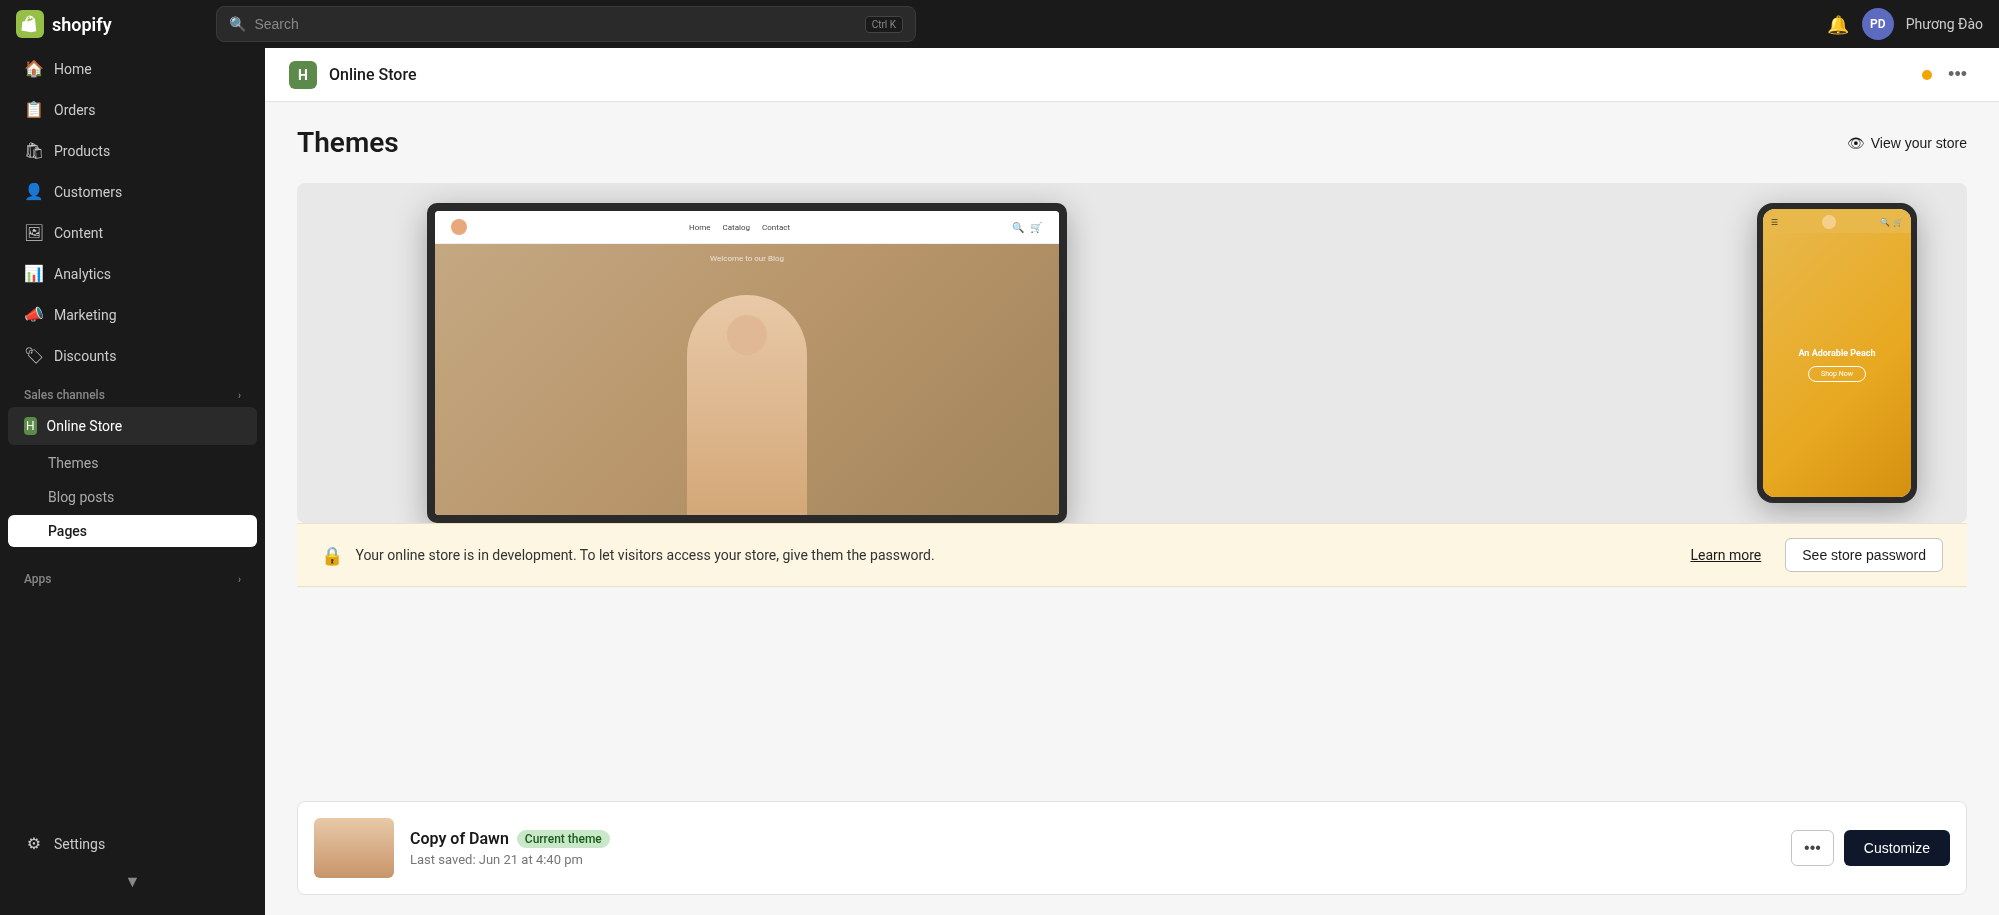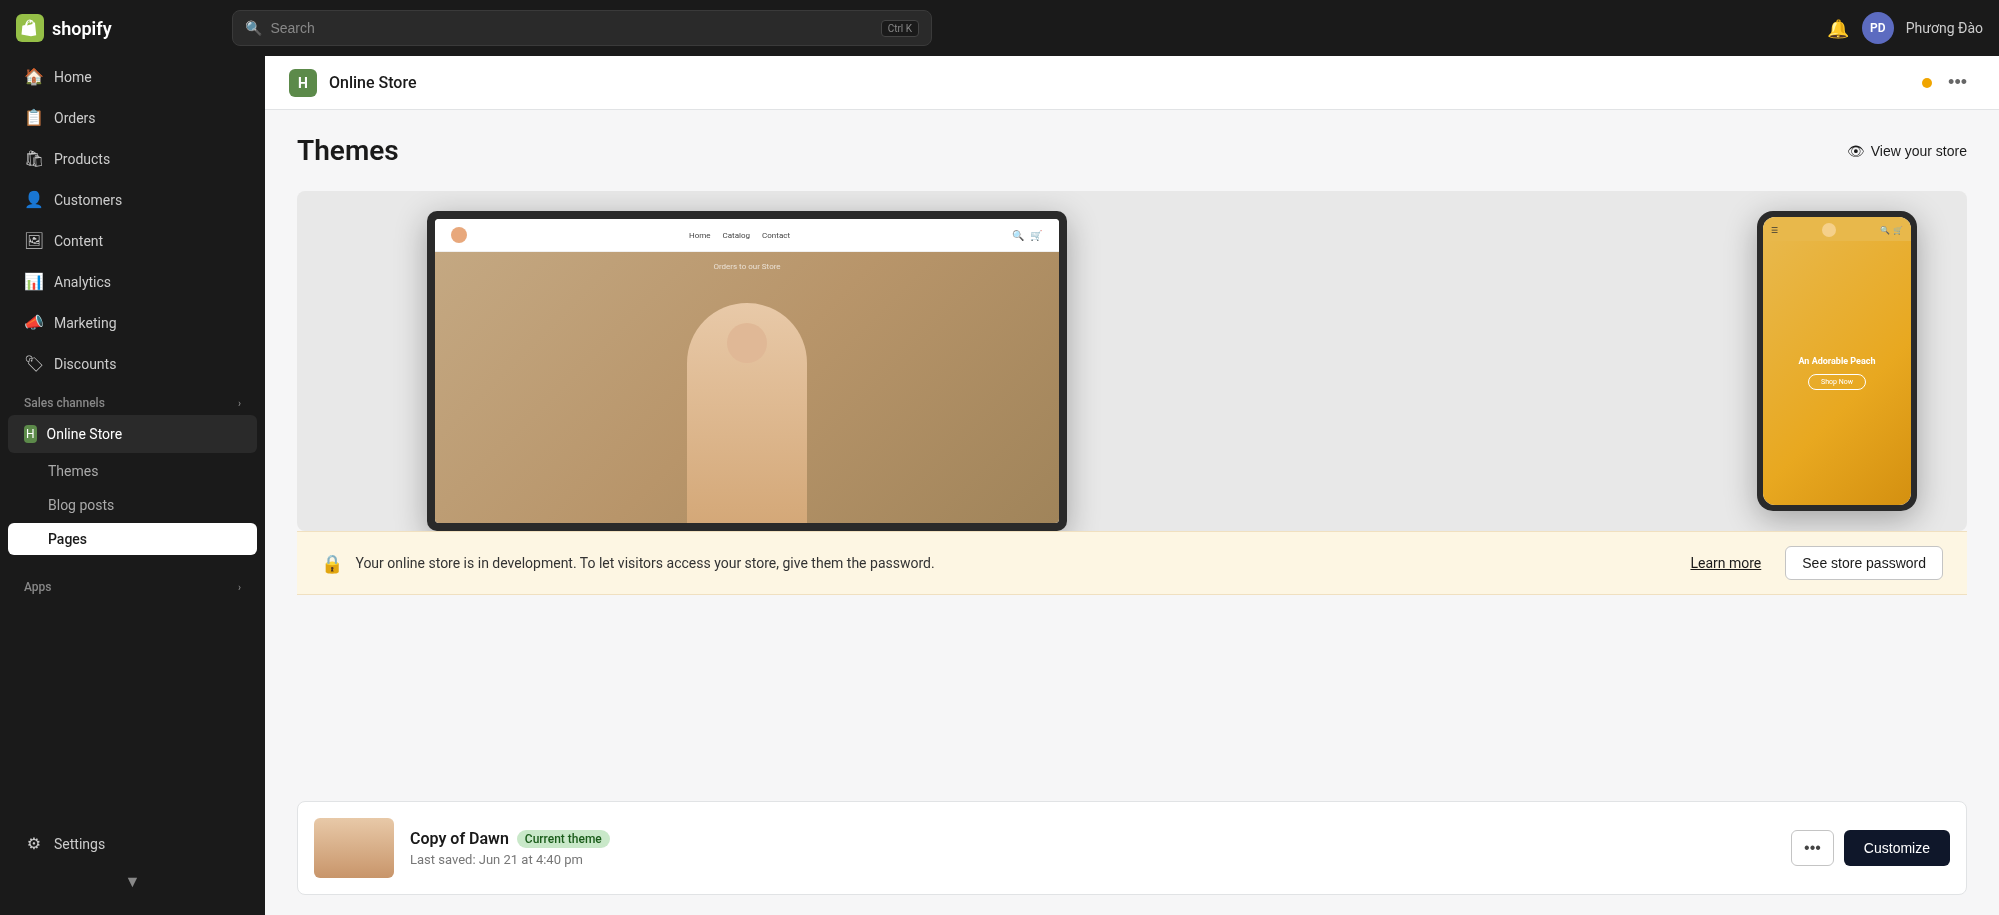--- a/index.html
+++ b/index.html
@@ -1,25 +1,25 @@
 <!DOCTYPE html>
 <html><head>
   <meta charset="utf-8">
   <style>
     * { box-sizing: border-box; margin: 0; padding: 0; }
     body { font-family: -apple-system, BlinkMacSystemFont, 'Segoe UI', Roboto, sans-serif; background: #f6f6f7; display: flex; flex-direction: column; height: 100vh; overflow: hidden; }
 
     
     .topbar {
-      height: 56px;
+      height: 48px;
       background: #1a1a1a;
       display: flex;
       align-items: center;
       padding: 0 16px;
-      gap: 16px;
+      gap: 0;
       flex-shrink: 0;
       z-index: 100;
     }
     .topbar-logo {
       display: flex;
       align-items: center;
       gap: 8px;
       color: #fff;
       font-size: 18px;
       font-weight: 600;
@@ -606,21 +606,21 @@
                 <span>Home</span>
                 <span>Catalog</span>
                 <span>Contact</span>
               </div>
               <div class="desktop-nav-icons">
                 <span>🔍</span>
                 <span>🛒</span>
               </div>
             </div>
             <div class="desktop-hero">
-              <span class="desktop-hero-text">Orders to our Store</span>
+              <span class="desktop-hero-text">Welcome to our Blog</span>
               <div class="desktop-hero-figure"></div>
             </div>
           </div>
         </div>
 
         <div class="mobile-mockup">
           <div class="mobile-screen">
             <div class="mobile-nav">
               <div class="mobile-nav-icons">
                 <span>☰</span>

